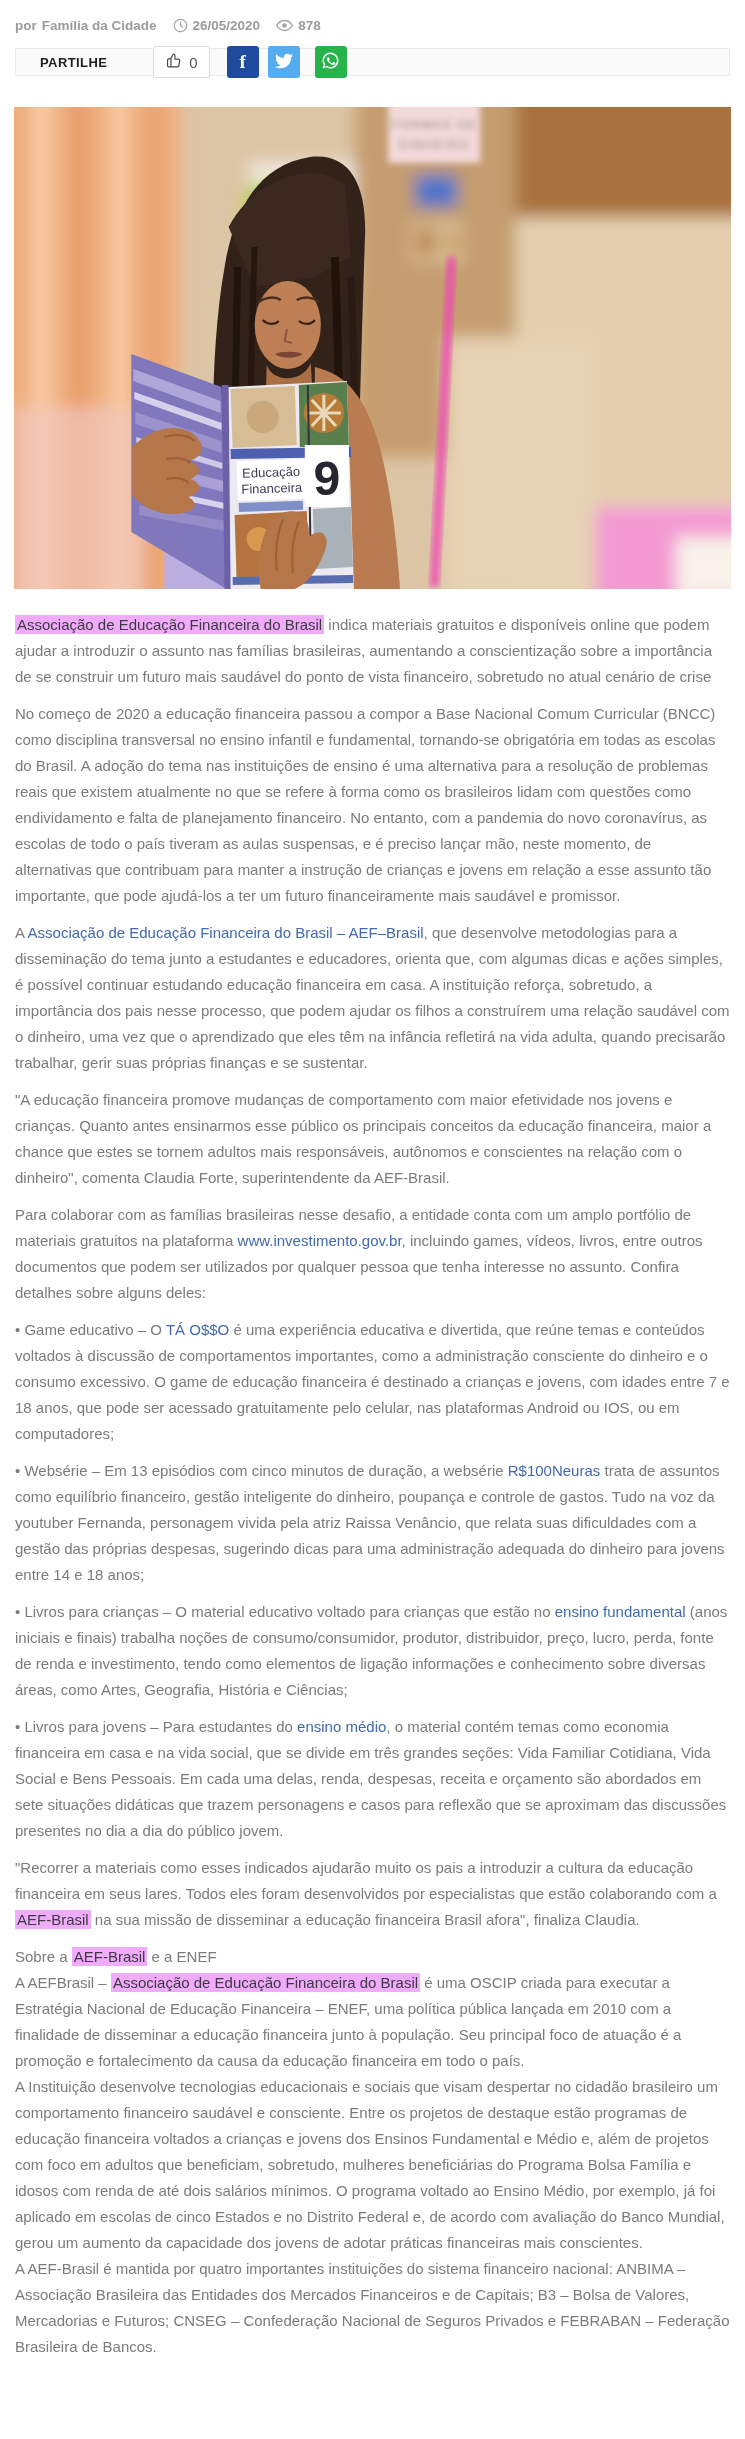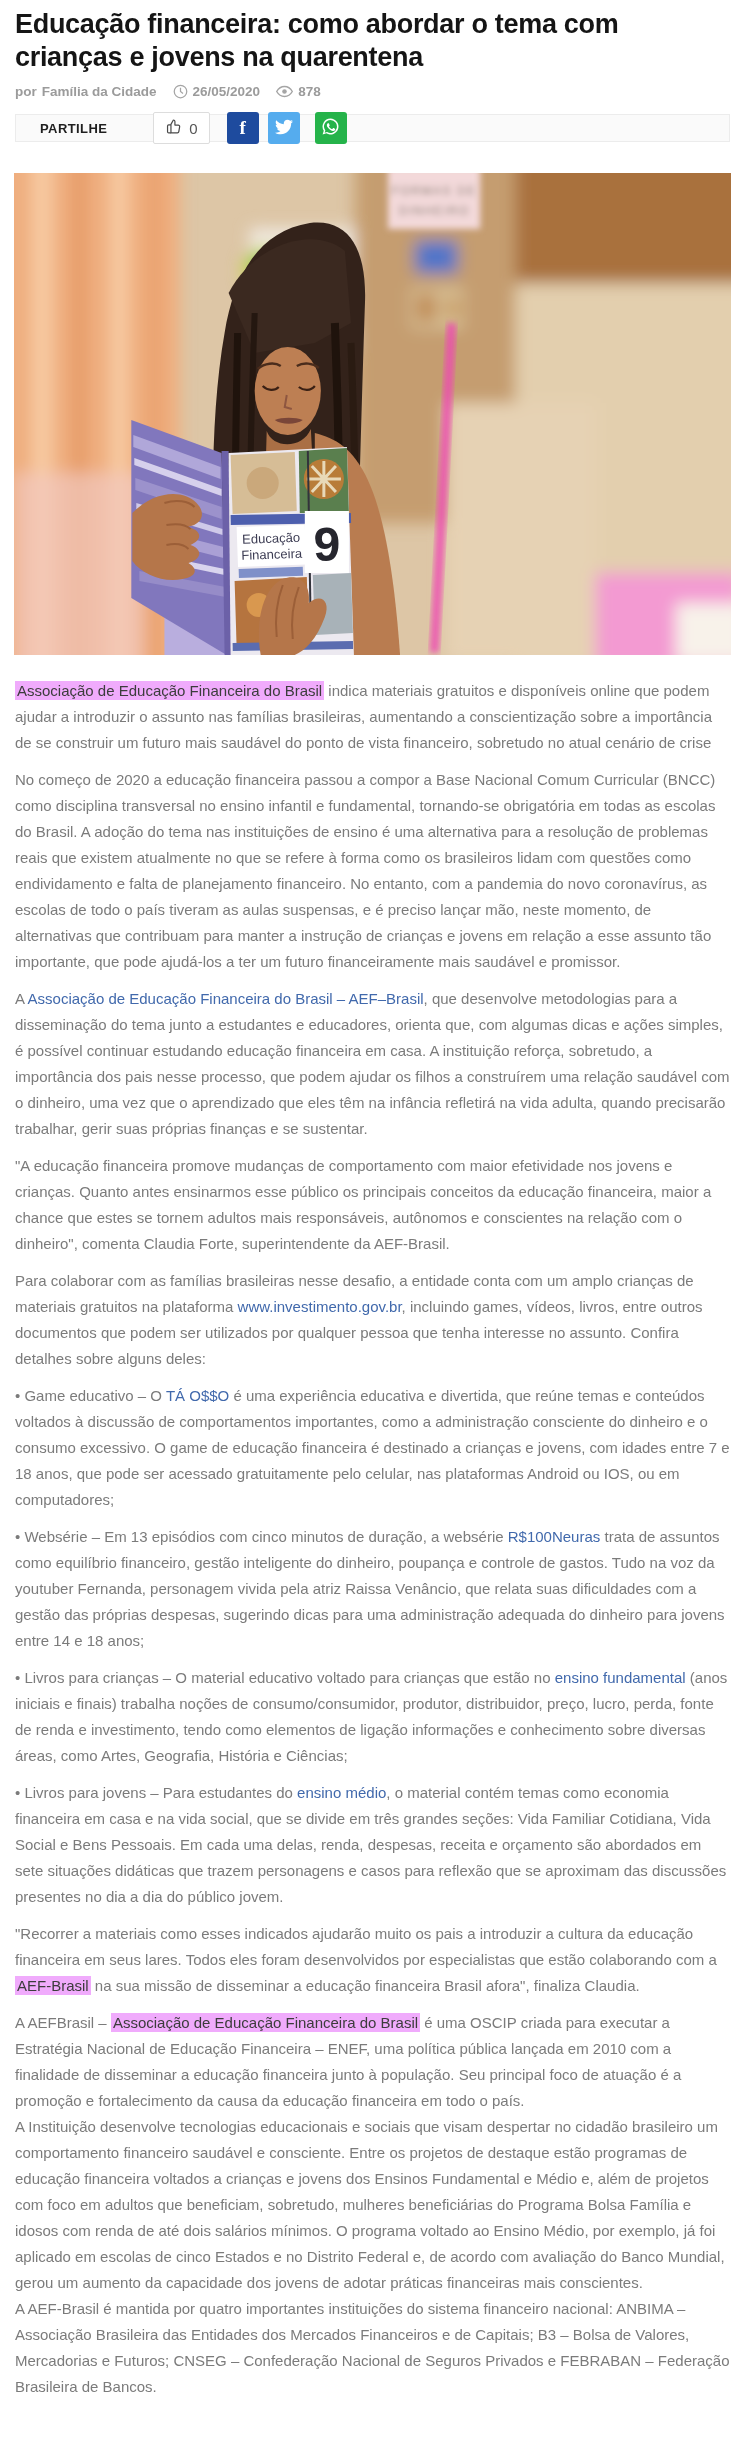--- a/index.html
+++ b/index.html
@@ -46,21 +46,20 @@
   }
   .article-body p.tight{margin:0;}
   .article-body .hl{background:#f0abfc;color:#3c3c3c;padding:1px 2px;}
   .article-body a.link{color:#4169ac;text-decoration:none;cursor:pointer;}
 </style>
 </head>
 <body>
 
 <div class="page">
 
-  <h1 class="title">Educação financeira: como abordar o tema com crianças e jovens na quarentena</h1>
 
   <div class="byline">
     <span class="meta">
       <span>por</span>
       <span>Família da Cidade</span>
     </span>
     <span class="meta">
       <span>
         <svg width="15" height="15" viewBox="0 0 24 24" fill="none" stroke="#a5a5a5" stroke-width="2">
           <circle cx="12" cy="12" r="10"></circle>
@@ -213,24 +212,25 @@
         <path d="M284,414 C278,430 276,448 278,466" stroke="#9c5f38" stroke-width="2" fill="none"></path>
       </g>
     </svg>
   </figure>
 
   <div class="article-body" id="article-body">
       <p class=""><span class="hl">Associação de Educação Financeira do Brasil</span><span> indica materiais gratuitos e disponíveis online que podem ajudar a introduzir o assunto nas famílias brasileiras, aumentando a conscientização sobre a importância de se construir um futuro mais saudável do ponto de vista financeiro, sobretudo no atual cenário de crise</span></p>
       <p class=""><span>No começo de 2020 a educação financeira passou a compor a Base Nacional Comum Curricular (BNCC) como disciplina transversal no ensino infantil e fundamental, tornando-se obrigatória em todas as escolas do Brasil. A adoção do tema nas instituições de ensino é uma alternativa para a resolução de problemas reais que existem atualmente no que se refere à forma como os brasileiros lidam com questões como endividamento e falta de planejamento financeiro. No entanto, com a pandemia do novo coronavírus, as escolas de todo o país tiveram as aulas suspensas, e é preciso lançar mão, neste momento, de alternativas que contribuam para manter a instrução de crianças e jovens em relação a esse assunto tão importante, que pode ajudá-los a ter um futuro financeiramente mais saudável e promissor.</span></p>
       <p class=""><span>A </span><a class="link">Associação de Educação Financeira do Brasil – AEF–Brasil</a><span>, que desenvolve metodologias para a disseminação do tema junto a estudantes e educadores, orienta que, com algumas dicas e ações simples, é possível continuar estudando educação financeira em casa. A instituição reforça, sobretudo, a importância dos pais nesse processo, que podem ajudar os filhos a construírem uma relação saudável com o dinheiro, uma vez que o aprendizado que eles têm na infância refletirá na vida adulta, quando precisarão trabalhar, gerir suas próprias finanças e se sustentar.</span></p>
       <p class=""><span>"A educação financeira promove mudanças de comportamento com maior efetividade nos jovens e crianças. Quanto antes ensinarmos esse público os principais conceitos da educação financeira, maior a chance que estes se tornem adultos mais responsáveis, autônomos e conscientes na relação com o dinheiro", comenta Claudia Forte, superintendente da AEF-Brasil.</span></p>
-      <p class=""><span>Para colaborar com as famílias brasileiras nesse desafio, a entidade conta com um amplo crianças de materiais gratuitos na plataforma </span><a class="link">www.investimento.gov.br</a><span>, incluindo games, vídeos, livros, entre outros documentos que podem ser utilizados por qualquer pessoa que tenha interesse no assunto. Confira detalhes sobre alguns deles:</span></p>
+      <p class=""><span>Para colaborar com as famílias brasileiras nesse desafio, a entidade conta com um amplo portfólio de materiais gratuitos na plataforma </span><a class="link">www.investimento.gov.br</a><span>, incluindo games, vídeos, livros, entre outros documentos que podem ser utilizados por qualquer pessoa que tenha interesse no assunto. Confira detalhes sobre alguns deles:</span></p>
       <p class=""><span>• Game educativo – O </span><a class="link">TÁ O$$O</a><span> é uma experiência educativa e divertida, que reúne temas e conteúdos voltados à discussão de comportamentos importantes, como a administração consciente do dinheiro e o consumo excessivo. O game de educação financeira é destinado a crianças e jovens, com idades entre 7 e 18 anos, que pode ser acessado gratuitamente pelo celular, nas plataformas Android ou IOS, ou em computadores;</span></p>
       <p class=""><span>• Websérie – Em 13 episódios com cinco minutos de duração, a websérie </span><a class="link">R$100Neuras</a><span> trata de assuntos como equilíbrio financeiro, gestão inteligente do dinheiro, poupança e controle de gastos. Tudo na voz da youtuber Fernanda, personagem vivida pela atriz Raissa Venâncio, que relata suas dificuldades com a gestão das próprias despesas, sugerindo dicas para uma administração adequada do dinheiro para jovens entre 14 e 18 anos;</span></p>
       <p class=""><span>• Livros para crianças – O material educativo voltado para crianças que estão no </span><a class="link">ensino fundamental</a><span> (anos iniciais e finais) trabalha noções de consumo/consumidor, produtor, distribuidor, preço, lucro, perda, fonte de renda e investimento, tendo como elementos de ligação informações e conhecimento sobre diversas áreas, como Artes, Geografia, História e Ciências;</span></p>
       <p class=""><span>• Livros para jovens – Para estudantes do </span><a class="link">ensino médio</a><span>, o material contém temas como economia financeira em casa e na vida social, que se divide em três grandes seções: Vida Familiar Cotidiana, Vida Social e Bens Pessoais. Em cada uma delas, renda, despesas, receita e orçamento são abordados em sete situações didáticas que trazem personagens e casos para reflexão que se aproximam das discussões presentes no dia a dia do público jovem.</span></p>
       <p class=""><span>"Recorrer a materiais como esses indicados ajudarão muito os pais a introduzir a cultura da educação financeira em seus lares. Todos eles foram desenvolvidos por especialistas que estão colaborando com a </span><span class="hl">AEF-Brasil</span><span> na sua missão de disseminar a educação financeira Brasil afora", finaliza Claudia.</span></p>
+      <p class="tight"><span>Sobre a </span><span class="hl">AEF-Brasil</span><span> e a ENEF</span></p>
       <p class="tight"><span>A AEFBrasil – </span><span class="hl">Associação de Educação Financeira do Brasil</span><span> é uma OSCIP criada para executar a Estratégia Nacional de Educação Financeira – ENEF, uma política pública lançada em 2010 com a finalidade de disseminar a educação financeira junto à população. Seu principal foco de atuação é a promoção e fortalecimento da causa da educação financeira em todo o país.</span></p>
       <p class="tight"><span>A Instituição desenvolve tecnologias educacionais e sociais que visam despertar no cidadão brasileiro um comportamento financeiro saudável e consciente. Entre os projetos de destaque estão programas de educação financeira voltados a crianças e jovens dos Ensinos Fundamental e Médio e, além de projetos com foco em adultos que beneficiam, sobretudo, mulheres beneficiárias do Programa Bolsa Família e idosos com renda de até dois salários mínimos. O programa voltado ao Ensino Médio, por exemplo, já foi aplicado em escolas de cinco Estados e no Distrito Federal e, de acordo com avaliação do Banco Mundial, gerou um aumento da capacidade dos jovens de adotar práticas financeiras mais conscientes.</span></p>
       <p class="tight"><span>A AEF-Brasil é mantida por quatro importantes instituições do sistema financeiro nacional: ANBIMA – Associação Brasileira das Entidades dos Mercados Financeiros e de Capitais; B3 – Bolsa de Valores, Mercadorias e Futuros; CNSEG – Confederação Nacional de Seguros Privados e FEBRABAN – Federação Brasileira de Bancos.</span></p>
     </div>
 
 </div>
 
 </body></html>

